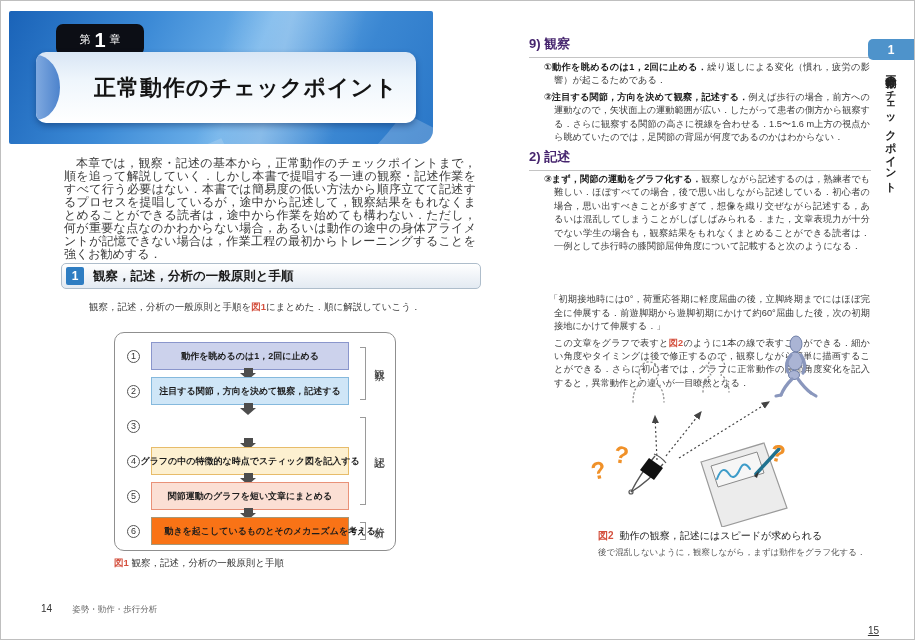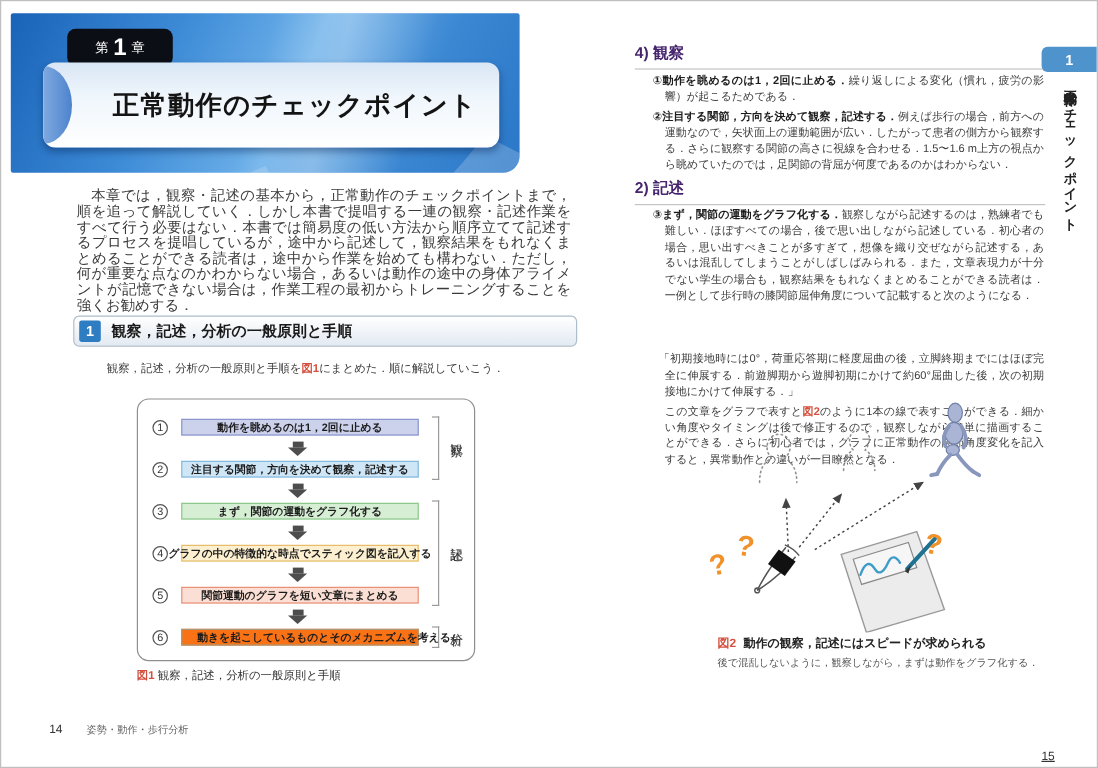--- a/index.html
+++ b/index.html
@@ -67,21 +67,21 @@
   .fc-panel{
     position:absolute;left:113px;top:331px;width:282px;height:219px;
     border:1.5px solid #8f8f8f;border-radius:10px;box-sizing:border-box;
   }
   .fc-row{position:absolute;left:0;width:100%;height:18px;display:flex;align-items:center;}
   .fc-num{
     position:absolute;left:12px;width:13px;height:13px;border:1px solid #555;border-radius:50%;
     font-size:9px;color:#333;display:flex;align-items:center;justify-content:center;box-sizing:border-box;
   }
   .fc-box{
-    position:absolute;left:36px;width:198px;height:14px;border:1px solid #888;box-sizing:border-box;
+    position:absolute;left:36px;width:198px;height:28px;border:1px solid #888;box-sizing:border-box;
     display:flex;align-items:center;justify-content:center;font-size:9px;font-weight:bold;
     color:#1c1c1c;white-space:nowrap;
   }
   .fc-arrow{position:absolute;left:129px;width:9px;height:5px;background:#4d4d4d;}
   .fc-arrow::after{
     content:"";position:absolute;top:5px;left:-4px;width:0;height:0;
     border-left:8.5px solid transparent;border-right:8.5px solid transparent;border-top:7px solid #4d4d4d;
   }
   .fc-bracket{position:absolute;left:245px;width:6px;border:1px solid #9a9a9a;border-left:none;box-sizing:border-box;}
   .fc-group-label{
@@ -100,21 +100,21 @@
     position:absolute;left:543px;width:326px;font-size:9.2px;line-height:13.4px;color:#3a3a3a;
     text-align:justify;
   }
   .rp-text p{margin:0 0 3px 0;}
   .rp-text p.hang{padding-left:10px;text-indent:-10px;}
   .rp-text p.quote{padding-left:10px;text-indent:-5px;margin-top:40px;}
   .rp-text p.cont{padding-left:10px;}
   .rp-bold{font-weight:bold;color:#1c1c1c;}
   #figure2{position:absolute;left:550px;top:331px;width:322px;height:195px;}
   .fig2-caption{position:absolute;left:597px;top:528px;font-size:10px;color:#222;}
-  .fig2-caption .t{font-weight:bold;margin-left:6px;}
+  .fig2-caption .t{font-weight:normal;margin-left:6px;}
   .fig2-note{position:absolute;left:597px;top:546px;font-size:8.5px;color:#555;}
   .side-tab-num{
     position:absolute;right:0;top:38px;width:46px;height:21px;background:#4e93cb;
     border-radius:5px 0 0 5px;color:#fff;font-weight:bold;font-size:12px;
     display:flex;align-items:center;justify-content:center;
   }
   .side-tab-label{
     position:absolute;right:16px;top:66px;writing-mode:vertical-rl;text-orientation:upright;
     font-weight:bold;font-size:11px;color:#222;letter-spacing:.5px;
   }
@@ -157,21 +157,20 @@
       <span class="fc-box" style="background: rgb(204, 210, 236); border-color: rgb(138, 150, 204);">動作を眺めるのは1，2回に止める</span>
     </div>
     <div class="fc-arrow" style="top:35px"></div>
     <div class="fc-row" style="top:49px">
       <span class="fc-num">2</span>
       <span class="fc-box" style="background: rgb(207, 230, 247); border-color: rgb(133, 185, 221);">注目する関節，方向を決めて観察，記述する</span>
     </div>
     <div class="fc-arrow" style="top:70px"></div>
     <div class="fc-row" style="top:84px">
       <span class="fc-num">3</span>
-      <span class="fc-box" style="background: rgb(214, 238, 212); border-color: rgb(140, 200, 139);">まず，関節の運動をグラフ化する</span>
     </div>
     <div class="fc-arrow" style="top:105px"></div>
     <div class="fc-row" style="top:119px">
       <span class="fc-num">4</span>
       <span class="fc-box" style="background: rgb(253, 240, 208); border-color: rgb(231, 188, 106);">グラフの中の特徴的な時点でスティック図を記入する</span>
     </div>
     <div class="fc-arrow" style="top:140px"></div>
     <div class="fc-row" style="top:154px">
       <span class="fc-num">5</span>
       <span class="fc-box" style="background: rgb(251, 223, 212); border-color: rgb(233, 145, 120);">関節運動のグラフを短い文章にまとめる</span>
@@ -192,21 +191,21 @@
   <div class="fig1-caption">
     <span class="ref-red">図1</span>
     <span>観察，記述，分析の一般原則と手順</span>
   </div>
 
   <div class="footer-left">
     <span>14</span>
     <span class="running">姿勢・動作・歩行分析</span>
   </div>
 
-  <div class="rp-heading" style="top:34px">4) 観察</div>
+  <div class="rp-heading" style="top:34px">9) 観察</div>
 
   <div class="rp-text" style="top:60px">
     <p class="hang"><span class="rp-bold">①動作を眺めるのは1，2回に止める．</span><span>繰り返しによる変化（慣れ，疲労の影響）が起こるためである．</span></p>
     <p class="hang"><span class="rp-bold">②注目する関節，方向を決めて観察，記述する．</span><span>例えば歩行の場合，前方への運動なので，矢状面上の運動範囲が広い．したがって患者の側方から観察する．さらに観察する関節の高さに視線を合わせる．1.5〜1.6 m上方の視点から眺めていたのでは，足関節の背屈が何度であるのかはわからない．</span></p>
   </div>
 
   <div class="rp-heading" style="top:147px">2) 記述</div>
 
   <div class="rp-text" style="top:172px">
     <p class="hang"><span class="rp-bold">③まず，関節の運動をグラフ化する．</span><span>観察しながら記述するのは，熟練者でも難しい．ほぼすべての場合，後で思い出しながら記述している．初心者の場合，思い出すべきことが多すぎて，想像を織り交ぜながら記述する，あるいは混乱してしまうことがしばしばみられる．また，文章表現力が十分でない学生の場合も，観察結果をもれなくまとめることができる読者は．一例として歩行時の膝関節屈伸角度について記載すると次のようになる．</span></p>

